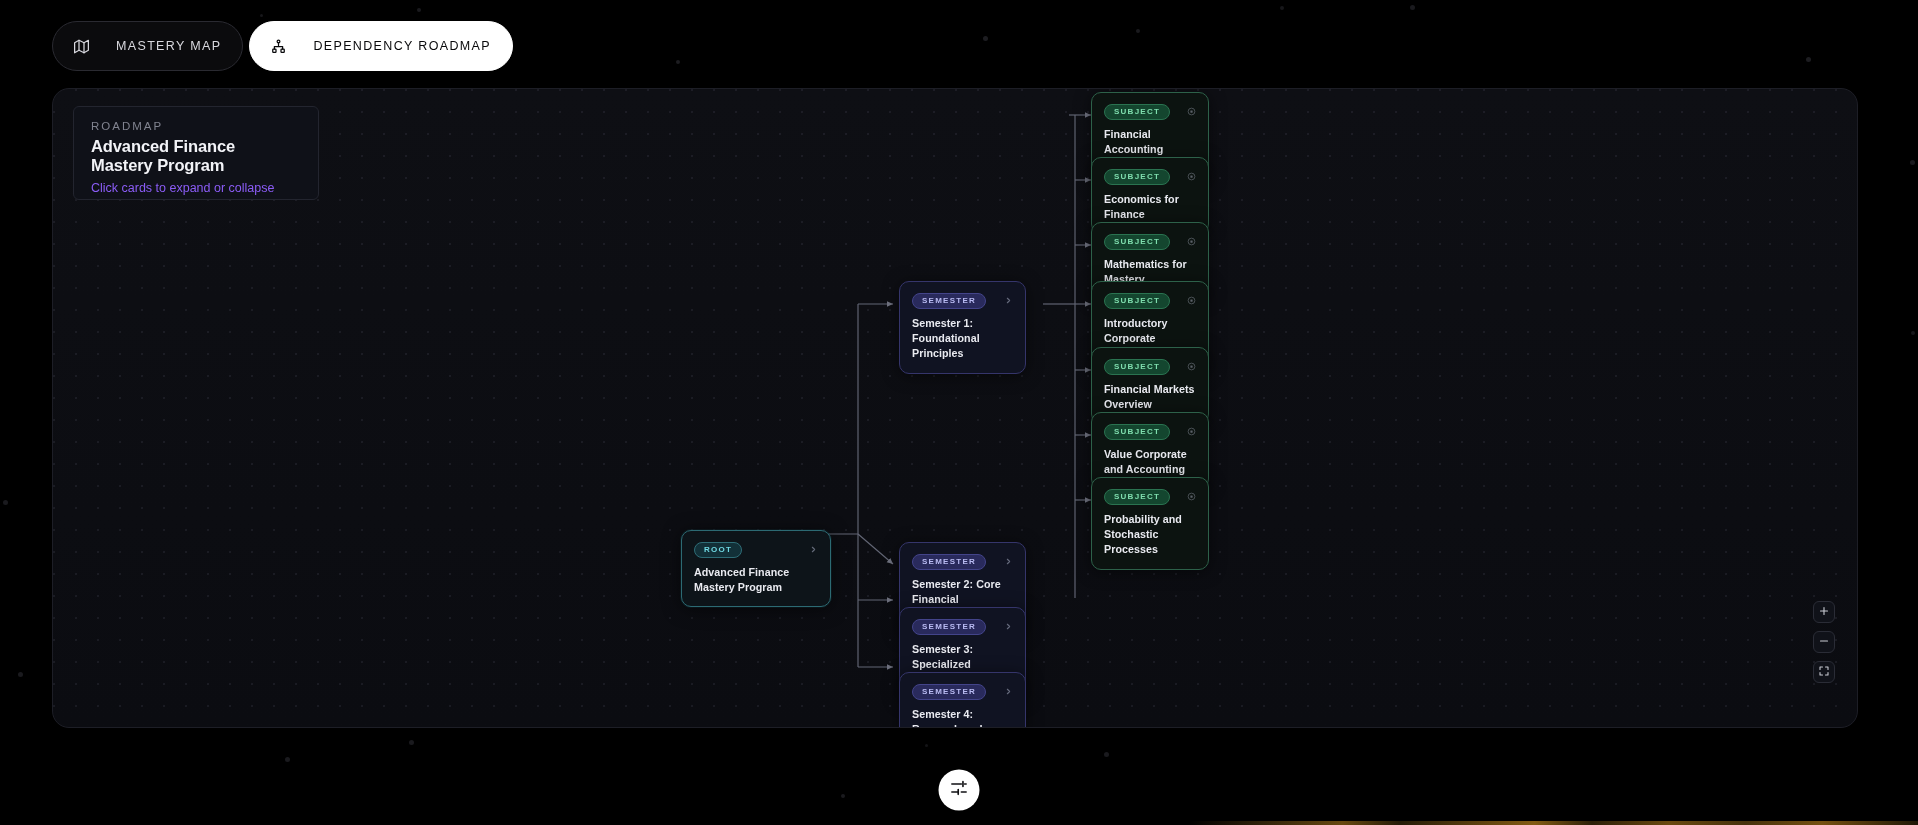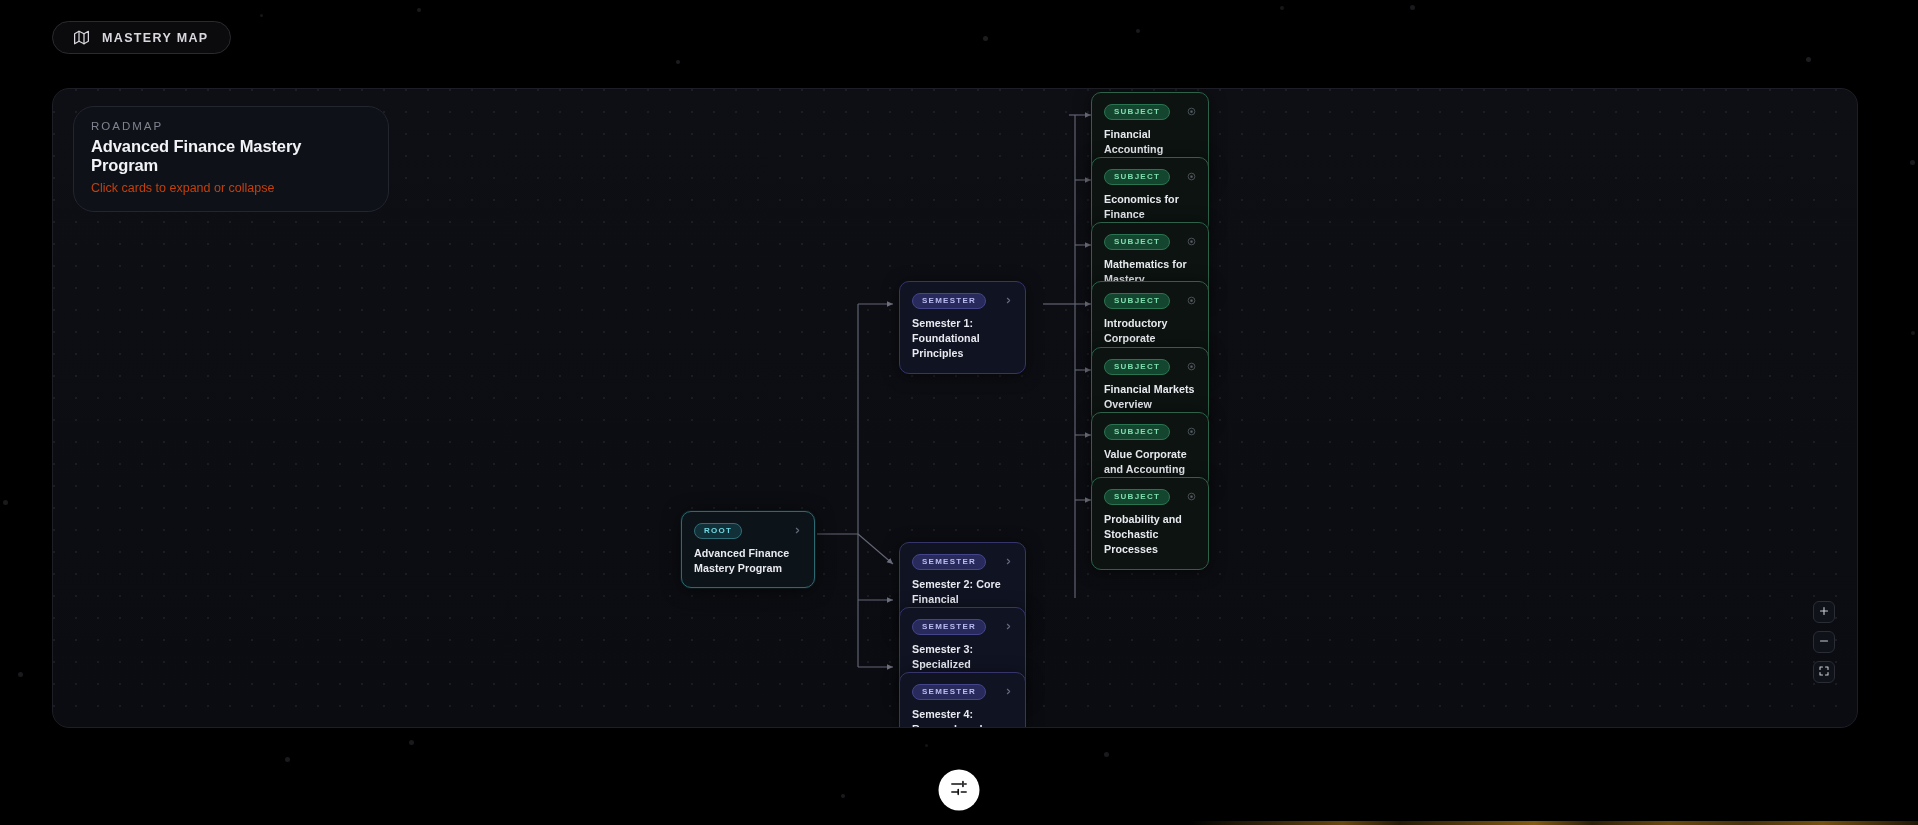--- a/index.html
+++ b/index.html
@@ -14,24 +14,24 @@
   
   .particles { position:absolute; inset:0; pointer-events:none; z-index:0; }
   .particle { position:absolute; border-radius:50%; background:#3a3a42; }
 
   
   .tabbar {
     position:absolute; left:52px; top:21px; z-index:30;
     display:flex; align-items:center; gap:6px;
   }
   .tab {
-    display:flex; align-items:center; gap:13px;
-    height:33px; padding:0 21px;
+    display:flex; align-items:center; gap:27px;
+    height:50px; padding:0 21px;
     border-radius:999px;
-    font-size:12.5px; font-weight:bold; letter-spacing:1.35px;
+    font-size:12.5px; font-weight:normal; letter-spacing:1.35px;
     white-space:nowrap; cursor:pointer;
     font-family:"Liberation Sans", sans-serif;
   }
   .tab.inactive {
     background:#0b0b0d; color:#d8d8de;
     border:1px solid #2a2a31;
   }
   .tab.active {
     background:#ffffff; color:#08080a;
     border:1px solid #ffffff;
@@ -48,35 +48,35 @@
       linear-gradient(180deg,#0e0f14 0%, #0b0c11 100%);
     border:1px solid #1d1e26;
     border-radius:17px;
     overflow:hidden;
     z-index:10;
   }
 
   
   .info-panel {
     position:absolute; left:20px; top:17px;
-    width:316px;
+    width:246px;
     background:#0f1118;
     border:1px solid #23252f;
-    border-radius:21px;
-    padding:13px 17px 16px 17px;
+    border-radius:6px;
+    padding:13px 17px 4px 17px;
   }
   .info-kicker {
     font-size:11.5px; letter-spacing:2.0px; font-weight:normal;
     color:#80838f; text-transform:uppercase; margin-bottom:5px;
   }
   .info-title {
     font-size:16.5px; font-weight:bold; color:#f2f3f7;
     letter-spacing:-0.1px; margin-bottom:6px;
   }
-  .info-sub { font-size:12.5px; color:#c2410c; }
+  .info-sub { font-size:12.5px; color:#8b5cf6; }
 
   
   .edges { position:absolute; inset:0; z-index:5; }
 
   
   .node {
     position:absolute; z-index:12;
     border-radius:10px;
     padding:9px 12px 11px 12px;
     cursor:pointer;
@@ -189,20 +189,31 @@
     <div class="tab inactive">
       <span>
         <svg width="15" height="15" viewBox="0 0 24 24" fill="none" stroke="currentColor" stroke-width="2" stroke-linecap="round" stroke-linejoin="round">
           <path d="M1 6v16l7-4 8 4 7-4V2l-7 4-8-4-7 4z"></path>
           <path d="M8 2v16M16 6v16"></path>
         </svg>
       </span>
       <span>MASTERY MAP</span>
     </div>
 
+    <div class="tab active">
+      <span>
+        <svg width="15" height="15" viewBox="0 0 24 24" fill="none" stroke="currentColor" stroke-width="2" stroke-linecap="round" stroke-linejoin="round">
+          <circle cx="12" cy="4" r="2.2"></circle>
+          <rect x="2.8" y="16" width="5.2" height="5.2" rx="1"></rect>
+          <rect x="16" y="16" width="5.2" height="5.2" rx="1"></rect>
+          <path d="M12 6.2v4.3M5.4 16V12h13.2v4"></path>
+        </svg>
+      </span>
+      <span>DEPENDENCY ROADMAP</span>
+    </div>
   </div>
 
   <div class="canvas">
 
     <div class="info-panel">
       <div class="info-kicker">ROADMAP</div>
       <div class="info-title">Advanced Finance Mastery Program</div>
       <div class="info-sub">Click cards to expand or collapse</div>
     </div>
 
@@ -229,21 +240,21 @@
         <path d="M1022,26  L1038,26" marker-end="url(#arw)"></path>
         <path d="M1022,91  L1038,91" marker-end="url(#arw)"></path>
         <path d="M1022,156 L1038,156" marker-end="url(#arw)"></path>
         <path d="M1022,215 L1038,215" marker-end="url(#arw)"></path>
         <path d="M1022,281 L1038,281" marker-end="url(#arw)"></path>
         <path d="M1022,346 L1038,346" marker-end="url(#arw)"></path>
         <path d="M1022,411 L1038,411" marker-end="url(#arw)"></path>
       </g>
     </svg>
 
-    <div class="node root" style="left:628px; top:422px; width:134px;">
+    <div class="node root" style="left:628px; top:441px; width:150px;">
       <div class="node-head">
         <span class="badge">ROOT</span>
         <span class="chev">
           <svg width="9" height="9" viewBox="0 0 24 24" fill="none" stroke="#9aa0b4" stroke-width="3" stroke-linecap="round" stroke-linejoin="round">
             <path d="M9 18l6-6-6-6"></path>
           </svg>
         </span>
       </div>
       <div class="node-label">Advanced Finance Mastery Program</div>
     </div>

